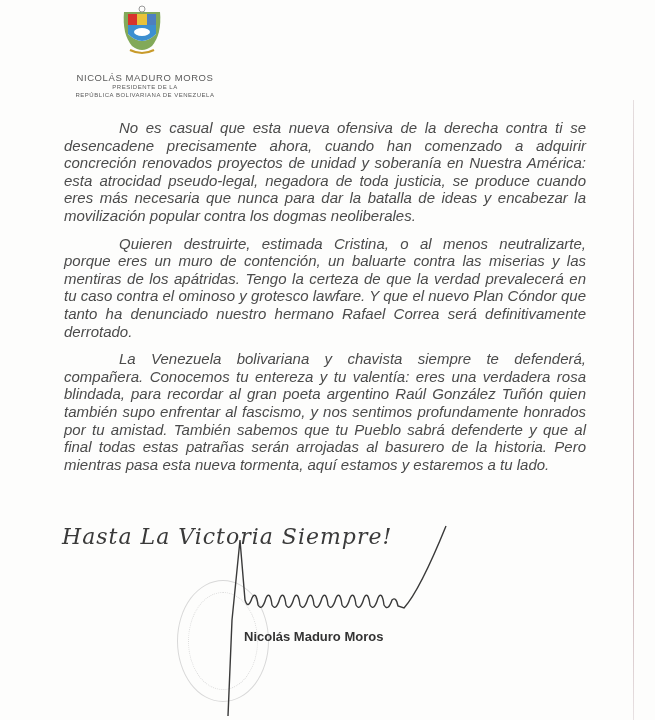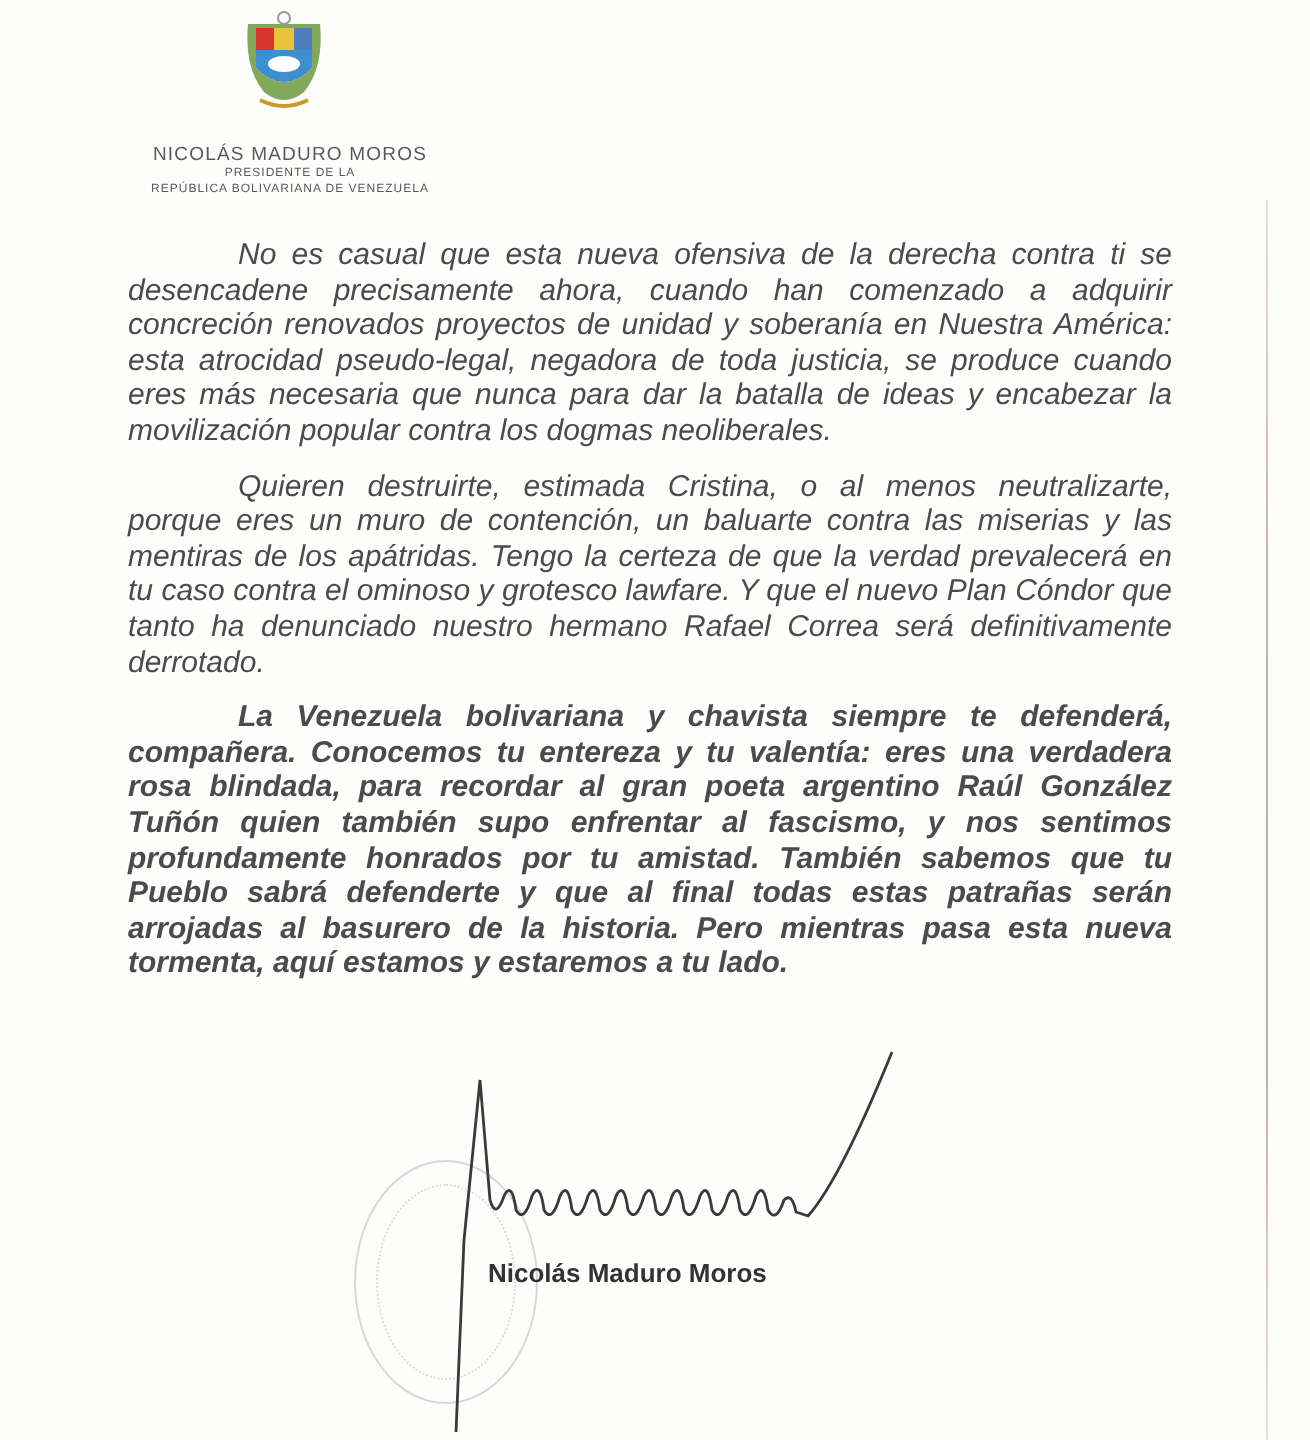--- a/index.html
+++ b/index.html
@@ -16,21 +16,21 @@
   .crest { position:absolute; left:118px; top:4px; width:48px; height:52px; }
   .letterhead { position:absolute; left:60px; top:72px; width:170px; text-align:center; color:#5a5a5a; }
   .lh-name { font-size:9.5px; letter-spacing:0.6px; }
   .lh-sub { font-size:6px; letter-spacing:0.5px; line-height:8px; }
   .body-text {
     position:absolute; left:64px; top:119px; width:538px;
     font-style:italic; font-size:15px; line-height:17.6px;
     color:#4b4b4b; text-align:justify;
   }
   .body-text p { margin:0 16px 10px 0; text-indent:55px; }
-  .body-text p.last { font-weight:bold; }
+  .body-text p.last { font-weight:normal; }
   .hand {
     position:absolute; left:62px; top:524px;
     font-family:"DejaVu Serif", serif; font-style:italic;
     font-size:22px; color:#3a3a3a; letter-spacing:1px;
   }
   .venceremos {
     position:absolute; left:435px; top:594px;
     font-family:"DejaVu Serif", serif; font-style:italic;
     font-size:20px; color:#3a3a3a;
   }
@@ -71,20 +71,21 @@
     <div class="lh-sub">PRESIDENTE DE LA</div>
     <div class="lh-sub">REPÚBLICA BOLIVARIANA DE VENEZUELA</div>
   </div>
 
   <div class="body-text">
     <p>No es casual que esta nueva ofensiva de la derecha contra ti se desencadene precisamente ahora, cuando han comenzado a adquirir concreción renovados proyectos de unidad y soberanía en Nuestra América: esta atrocidad pseudo-legal, negadora de toda justicia, se produce cuando eres más necesaria que nunca para dar la batalla de ideas y encabezar la movilización popular contra los dogmas neoliberales.</p>
     <p>Quieren destruirte, estimada Cristina, o al menos neutralizarte, porque eres un muro de contención, un baluarte contra las miserias y las mentiras de los apátridas. Tengo la certeza de que la verdad prevalecerá en tu caso contra el ominoso y grotesco lawfare. Y que el nuevo Plan Cóndor que tanto ha denunciado nuestro hermano Rafael Correa será definitivamente derrotado.</p>
     <p class="last">La Venezuela bolivariana y chavista siempre te defenderá, compañera. Conocemos tu entereza y tu valentía: eres una verdadera rosa blindada, para recordar al gran poeta argentino Raúl González Tuñón quien también supo enfrentar al fascismo, y nos sentimos profundamente honrados por tu amistad. También sabemos que tu Pueblo sabrá defenderte y que al final todas estas patrañas serán arrojadas al basurero de la historia. Pero mientras pasa esta nueva tormenta, aquí estamos y estaremos a tu lado.</p>
   </div>
 
+  <div class="hand">Hasta La Victoria Siempre!</div>
 
   <div class="stamp"></div>
   <div class="stamp-inner"></div>
 
   <svg class="sig" width="655" height="720">
     <path d="M228 716 L232 620 L240 540 L245 600 Q248 610 252 598 Q256 590 258 605 Q262 612 266 598 Q270 590 272 605 Q276 612 280 598 Q284 590 286 605 Q290 612 294 598 Q298 590 300 605 Q304 612 308 598 Q312 590 314 605 Q318 612 322 598 Q326 590 328 605 Q332 612 336 598 Q340 590 342 605 Q346 612 350 598 Q354 590 356 605 Q360 612 364 598 Q368 590 370 605 Q374 612 378 598 Q382 590 384 605 Q388 612 392 600 Q396 596 398 606 L404 608 Q420 590 446 526" fill="none" stroke="#3a3a3a" stroke-width="1.4"></path>
   </svg>
 
 
   <div class="signer">Nicolás Maduro Moros</div>

